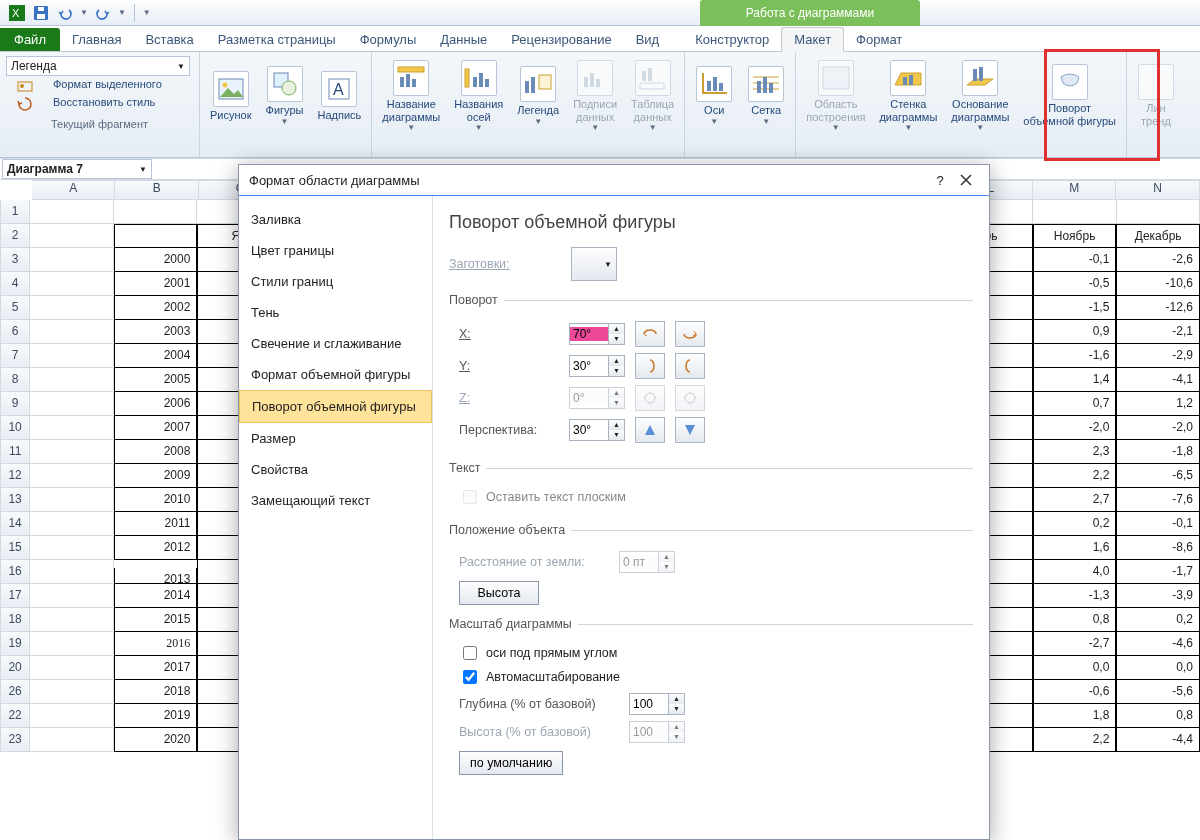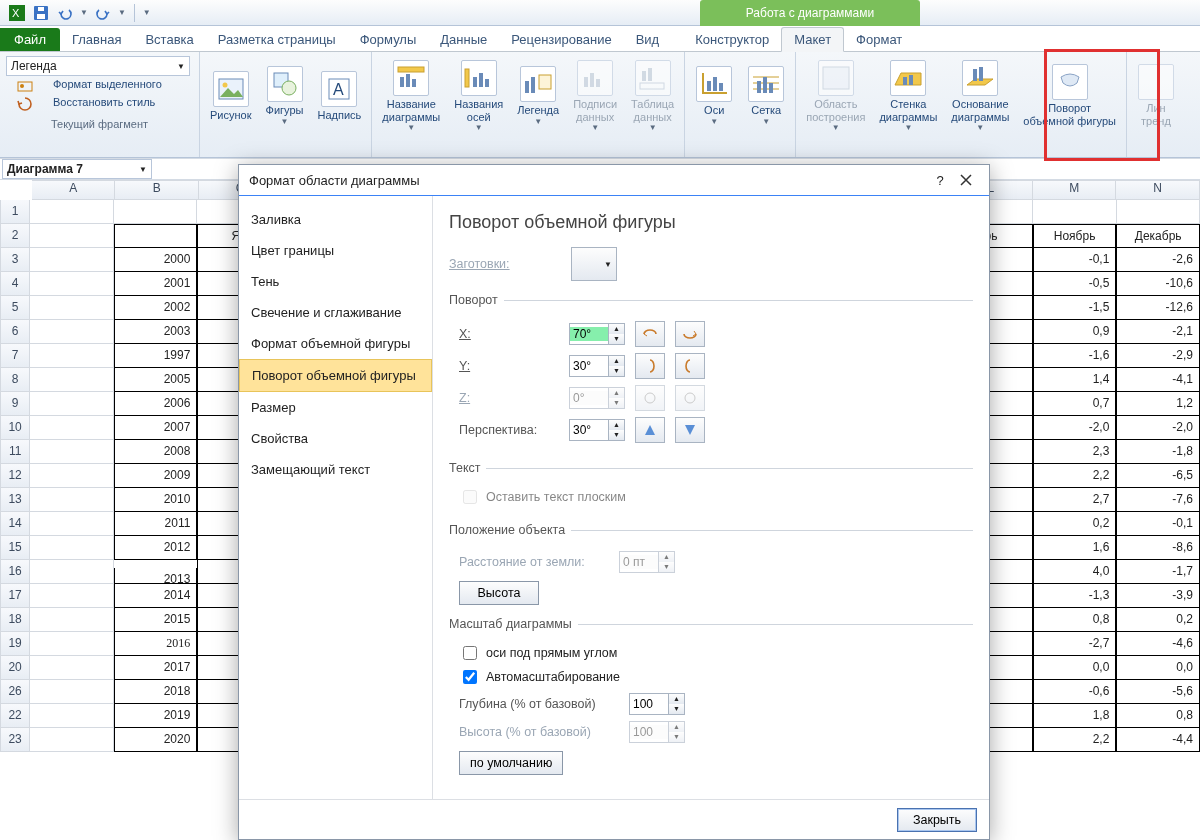--- a/index.html
+++ b/index.html
@@ -62,21 +62,21 @@
   .dlg-nav .nitem.sel { background: #ffe39a; border: 1px solid #e8c45a; }
   .dlg-panel { flex: 1; padding: 12px 16px; font-size: 12.5px; }
   .dlg-panel h2 { font-size: 18px; font-weight: 400; color: #444; margin: 4px 0 14px; }
   .field-row { display: flex; align-items: center; gap: 10px; margin: 6px 0; }
   .field-row .flabel { width: 112px; color: #555; }
   .field-row .flabel.disabled { color: #9aa6b4; }
   .spin { width: 56px; height: 22px; border: 1px solid #a9b4c2; display: flex; align-items: center; }
   .spin input { width: 38px; border: none; outline: none; font-size: 12px; padding: 0 3px; }
   .spin .sbtns { width: 16px; display: flex; flex-direction: column; border-left: 1px solid #a9b4c2; }
   .spin .sbtns span { height: 10px; font-size: 7px; text-align: center; line-height: 9px; background: linear-gradient(#fdfdfd,#e4e9f0); cursor: pointer; }
-  .spin.sel input { background: #86efac; }
+  .spin.sel input { background: #ec4899; }
   .iconbtn { width: 30px; height: 26px; border: 1px solid #a9b4c2; background: linear-gradient(#fdfdfd,#e4e9f0); display: flex; align-items: center; justify-content: center; cursor: pointer; }
   .iconbtn.disabled { opacity: .5; cursor: default; }
   .preset { width: 46px; height: 34px; border: 1px solid #a9b4c2; background: linear-gradient(#fdfdfd,#e4e9f0); display: flex; align-items: center; justify-content: flex-end; padding-right: 4px; cursor: pointer; }
   fieldset { border: none; border-top: 1px solid #cfd5dd; margin: 12px 0 4px; padding: 8px 0 0; }
   fieldset legend { padding: 0 6px 0 0; color: #555; font-size: 12.5px; }
   .chk { display: flex; align-items: center; gap: 6px; margin: 4px 0; }
   .chk input { width: 14px; height: 14px; }
   .btn { min-width: 80px; height: 24px; border: 1px solid #8a97a8; background: linear-gradient(#fdfdfd,#e4e9f0); cursor: pointer; font-size: 12.5px; padding: 0 10px; }
   .btn.primary { border: 1px solid #4a72b0; box-shadow: 0 0 0 1px #a9c6ef inset; }
   .dlg-foot { height: 40px; border-top: 1px solid #dcdfe4; display: flex; align-items: center; justify-content: flex-end; padding: 0 12px; }
@@ -477,21 +477,21 @@
         <div class="cell" style="width: 88px;"></div>
         <div class="cell" style="width: 88px;"></div>
         <div class="cell" style="width: 88px;"></div>
         <div class="cell bordered" style="width: 88px;"></div>
         <div class="cell bordered" style="width: 88px;">0,9</div>
         <div class="cell bordered" style="width: 88px;">-2,1</div>
       </div>
       <div class="row">
         <div class="rh">7</div>
         <div class="cell" style="width: 88px;"></div>
-        <div class="cell bordered" style="width: 88px;">1997</div>
+        <div class="cell bordered" style="width: 88px;">2004</div>
         <div class="cell bordered" style="width: 88px;"></div>
         <div class="cell" style="width: 88px;"></div>
         <div class="cell" style="width: 88px;"></div>
         <div class="cell" style="width: 88px;"></div>
         <div class="cell" style="width: 88px;"></div>
         <div class="cell" style="width: 88px;"></div>
         <div class="cell" style="width: 88px;"></div>
         <div class="cell" style="width: 88px;"></div>
         <div class="cell" style="width: 88px;"></div>
         <div class="cell bordered" style="width: 88px;"></div>
@@ -780,20 +780,21 @@
     <span class="tbtn">
         <svg width="12" height="12">
           <path d="M1 1 L11 11 M11 1 L1 11" stroke="#333" stroke-width="1.5"></path>
         </svg>
       </span>
   </div>
   <div class="dlg-body">
     <div class="dlg-nav" id="dlgnav">
         <div class="nitem">Заливка</div>
         <div class="nitem">Цвет границы</div>
+        <div class="nitem">Стили границ</div>
         <div class="nitem">Тень</div>
         <div class="nitem">Свечение и сглаживание</div>
         <div class="nitem">Формат объемной фигуры</div>
         <div class="nitem sel">Поворот объемной фигуры</div>
         <div class="nitem">Размер</div>
         <div class="nitem">Свойства</div>
         <div class="nitem">Замещающий текст</div>
       </div>
     <div class="dlg-panel">
       <h2>Поворот объемной фигуры</h2>
@@ -940,16 +941,13 @@
               <div class="sbtns">
                 <span>▲</span>
                 <span>▼</span>
               </div>
             </div>
         </div>
         <div style="margin:8px 0 0 10px"><button class="btn">по умолчанию</button></div>
       </fieldset>
     </div>
   </div>
-  <div class="dlg-foot">
-    <button class="btn primary">Закрыть</button>
-  </div>
 </div>
 
 </body></html>

